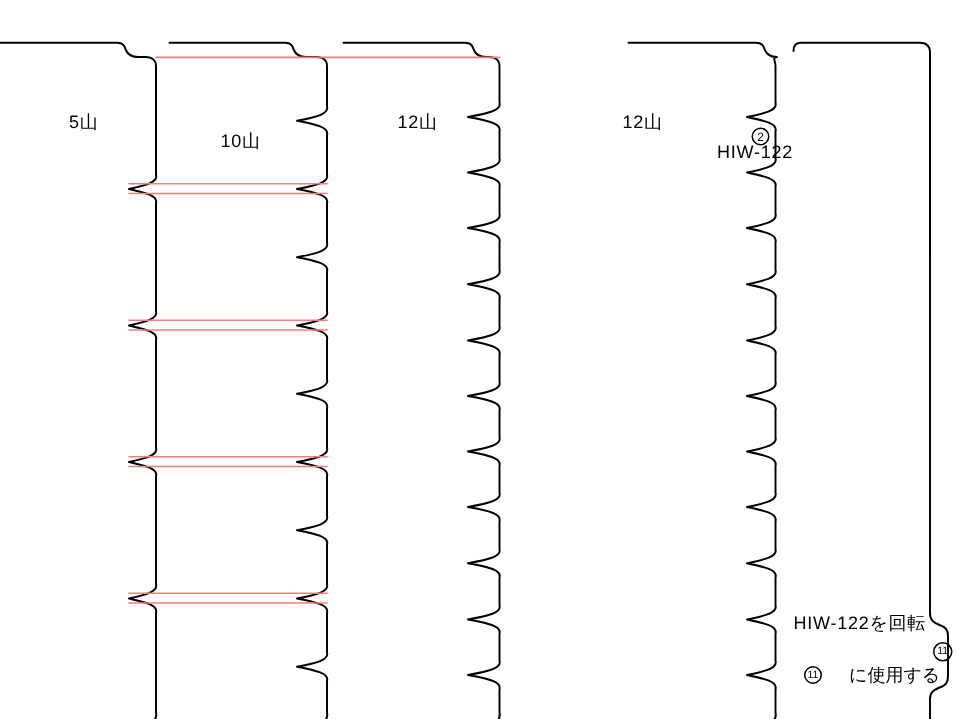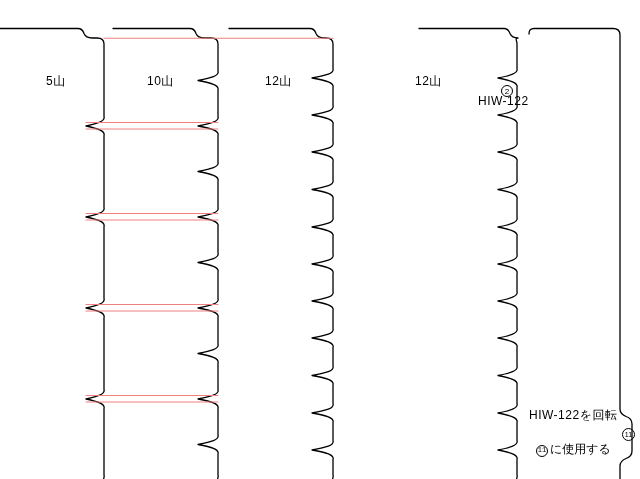--- a/index.html
+++ b/index.html
@@ -12,22 +12,22 @@
     position:absolute;font-size:12px;line-height:13px;white-space:nowrap;
     letter-spacing:0.5px;color:#000;
   }
   .badge{
     position:absolute;border:1px solid #000;border-radius:50%;
     display:flex;align-items:center;justify-content:center;
     box-sizing:border-box;background:transparent;color:#000;
     font-family:"Liberation Sans","DejaVu Sans",sans-serif;
   }
   .noteline2{
-    position:absolute;display:flex;align-items:center;gap:2px;
-    font-size:12px;line-height:13px;white-space:nowrap;font-family:Liberation Mono, monospace;
+    position:absolute;display:flex;gap:18px;
+    font-size:12px;line-height:13px;white-space:nowrap;
   }
   .badge-inline{
     position:static;flex:none;width:12px;height:12px;font-size:7px;
     border:1px solid #000;border-radius:50%;
     display:inline-flex;align-items:center;justify-content:center;
     box-sizing:border-box;
   }
 </style>
 </head>
 <body>
@@ -46,21 +46,21 @@
       <path d="M 86,188.5 L 218,188.5" fill="none" stroke="#f08080" stroke-width="1.1" stroke-linecap="round" stroke-linejoin="round"></path>
       <path d="M 86,195 L 218,195" fill="none" stroke="#f08080" stroke-width="1.1" stroke-linecap="round" stroke-linejoin="round"></path>
       <path d="M 86,279.5 L 218,279.5" fill="none" stroke="#f08080" stroke-width="1.1" stroke-linecap="round" stroke-linejoin="round"></path>
       <path d="M 86,286 L 218,286" fill="none" stroke="#f08080" stroke-width="1.1" stroke-linecap="round" stroke-linejoin="round"></path>
       <path d="M 86,370.5 L 218,370.5" fill="none" stroke="#f08080" stroke-width="1.1" stroke-linecap="round" stroke-linejoin="round"></path>
       <path d="M 86,377 L 218,377" fill="none" stroke="#f08080" stroke-width="1.1" stroke-linecap="round" stroke-linejoin="round"></path>
       <path d="M 87,465.5 L 331,465.5" fill="none" stroke="#f08080" stroke-width="1.1" stroke-linecap="round" stroke-linejoin="round"></path>
     </svg>
 
   <span class="lbl" style="left:46px;top:50px">5山</span>
-  <span class="lbl" style="left:147px;top:50px">10山</span>
+  <span class="lbl" style="left:147px;top:63px">10山</span>
   <span class="lbl" style="left:265px;top:50px">12山</span>
   <span class="lbl" style="left:415px;top:50px">12山</span>
 
   <span class="lbl" style="left:478px;top:70px">HIW-122</span>
   <span class="badge" style="left:501px;top:60px;width:12px;height:12px;font-size:8px">2</span>
 
   <span class="lbl" style="left:529px;top:384px">HIW-122を回転</span>
 
   <div class="noteline2" style="left:536px;top:419px">
     <span class="badge-inline">11</span>

